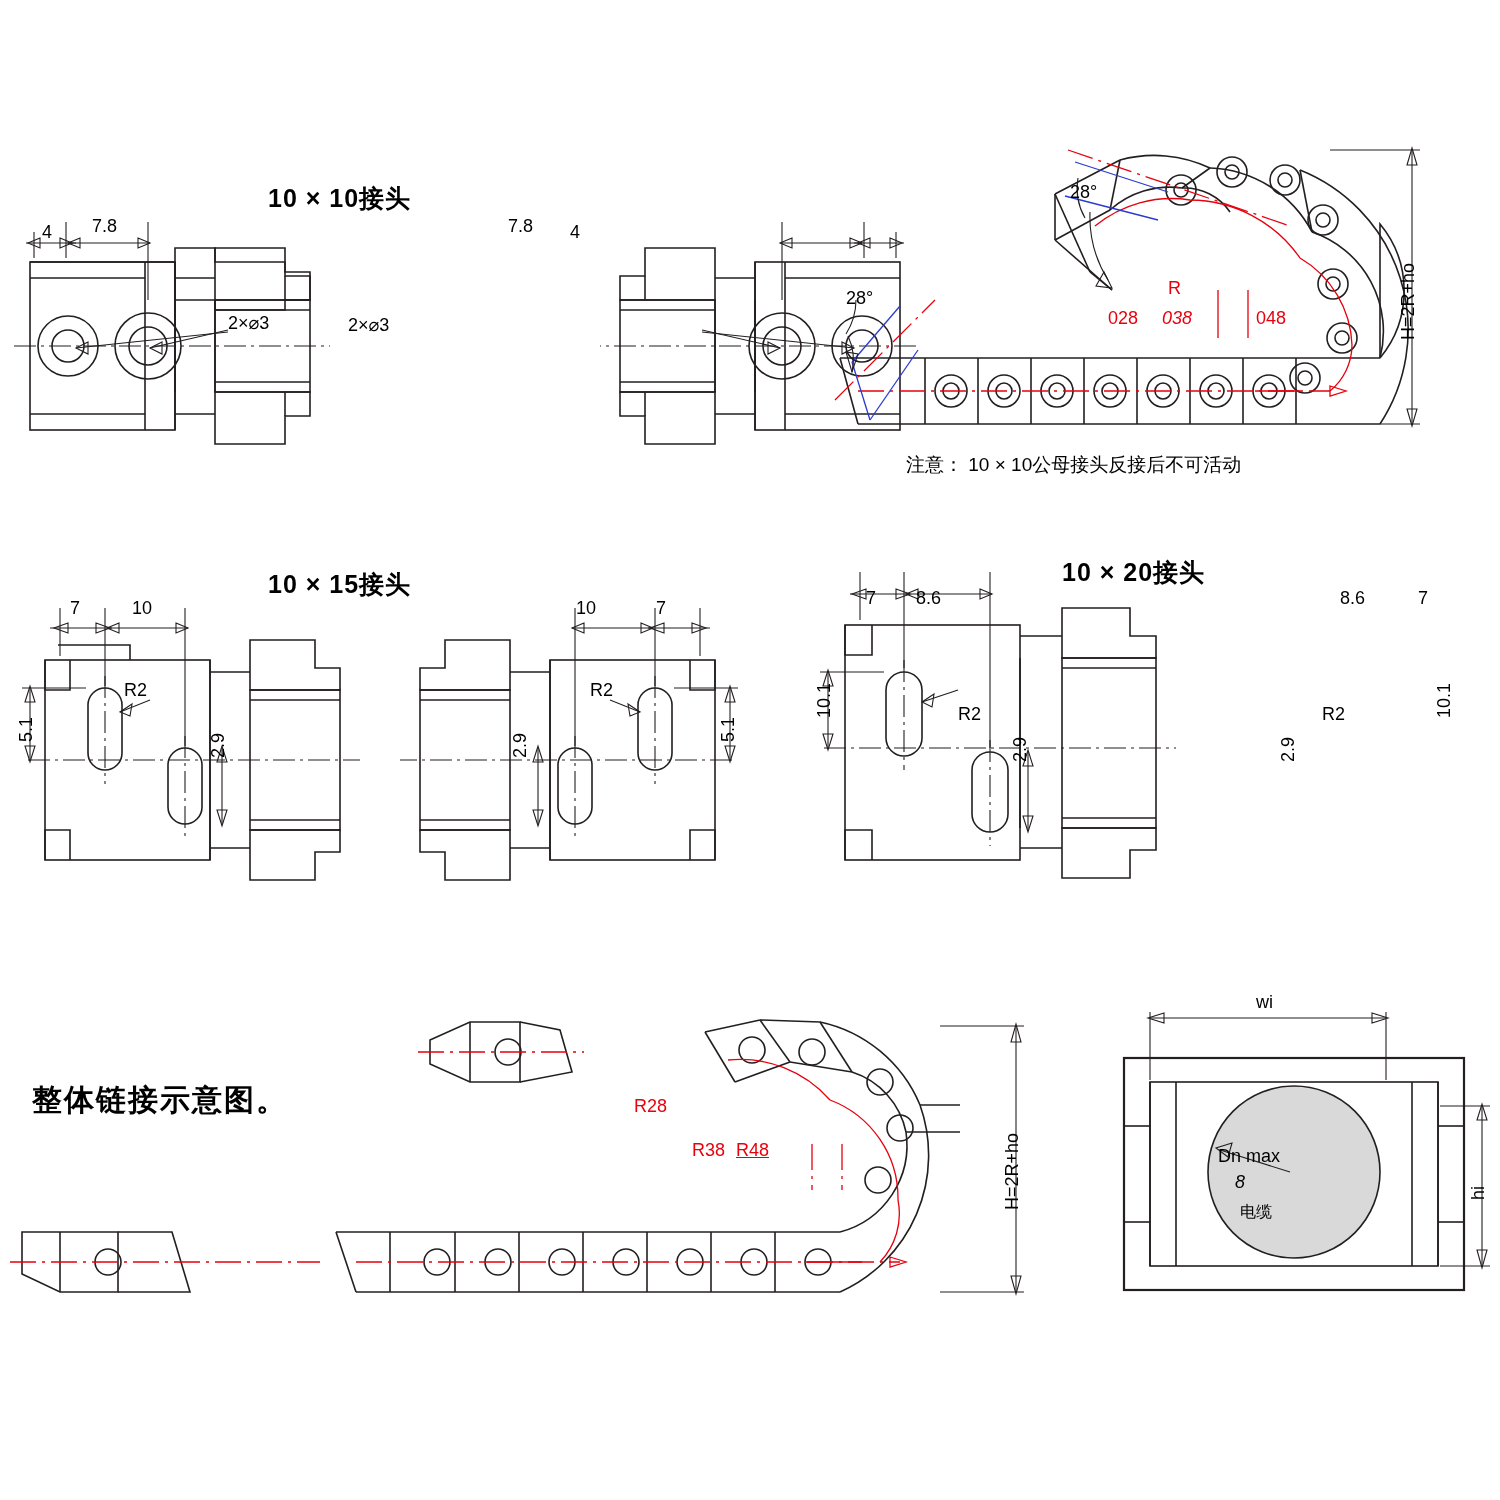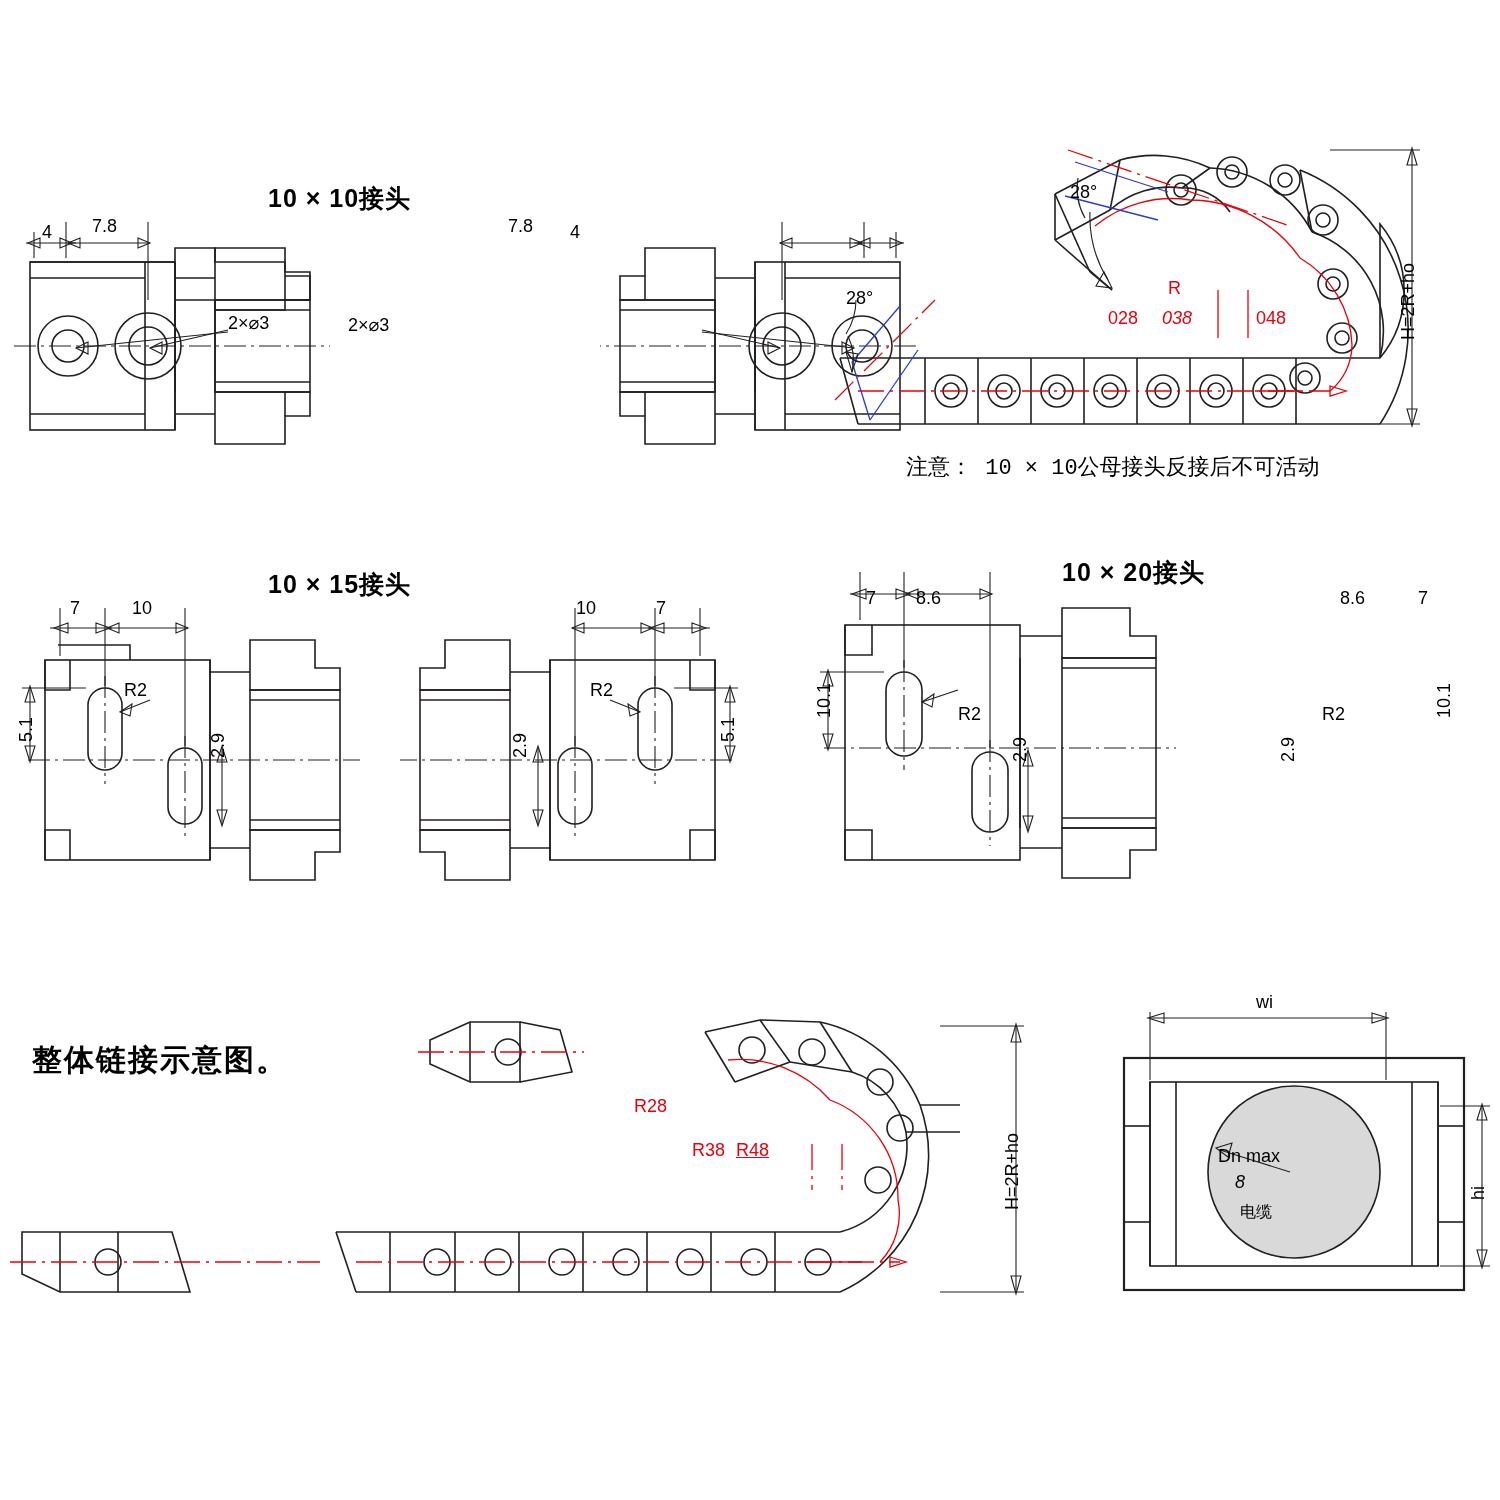--- a/index.html
+++ b/index.html
@@ -1,21 +1,21 @@
 <!DOCTYPE html>
 <html><head>
 <meta charset="utf-8">
 <style>
   html,body{margin:0;padding:0;background:#fff;}
   body{width:1500px;height:1500px;position:relative;font-family:"Liberation Sans",sans-serif;color:#000;overflow:hidden;}
   .stage{position:absolute;left:0;top:0;width:1500px;height:1500px;}
   .lbl{position:absolute;white-space:nowrap;}
   .title-cn{font-size:25px;font-weight:bold;letter-spacing:1px;}
-  .note-cn{font-size:22px;font-family:Liberation Mono, monospace;}
-  .big-cn{font-size:30px;font-weight:bold;letter-spacing:2px;}
+  .note-cn{font-size:19px;}
+  .big-cn{font-size:30px;font-weight:bold;letter-spacing:2px;margin-top:40px;}
   .dim{font-size:18px;}
   .dim-sm{font-size:16px;}
   .red{color:#e8000d;}
   .rot90{transform:rotate(-90deg);transform-origin:left top;}
   svg{position:absolute;left:0;top:0;overflow:visible;}
   .ln{stroke:#231f20;stroke-width:1.6;fill:none;}
   .ln-th{stroke:#231f20;stroke-width:2.2;fill:none;}
   .ln-l{stroke:#231f20;stroke-width:1.1;fill:none;}
   .ctr{stroke:#e8000d;stroke-width:1.3;fill:none;stroke-dasharray:26 6 3 6;}
   .ctr-b{stroke:#231f20;stroke-width:1.1;fill:none;stroke-dasharray:22 5 3 5;}

